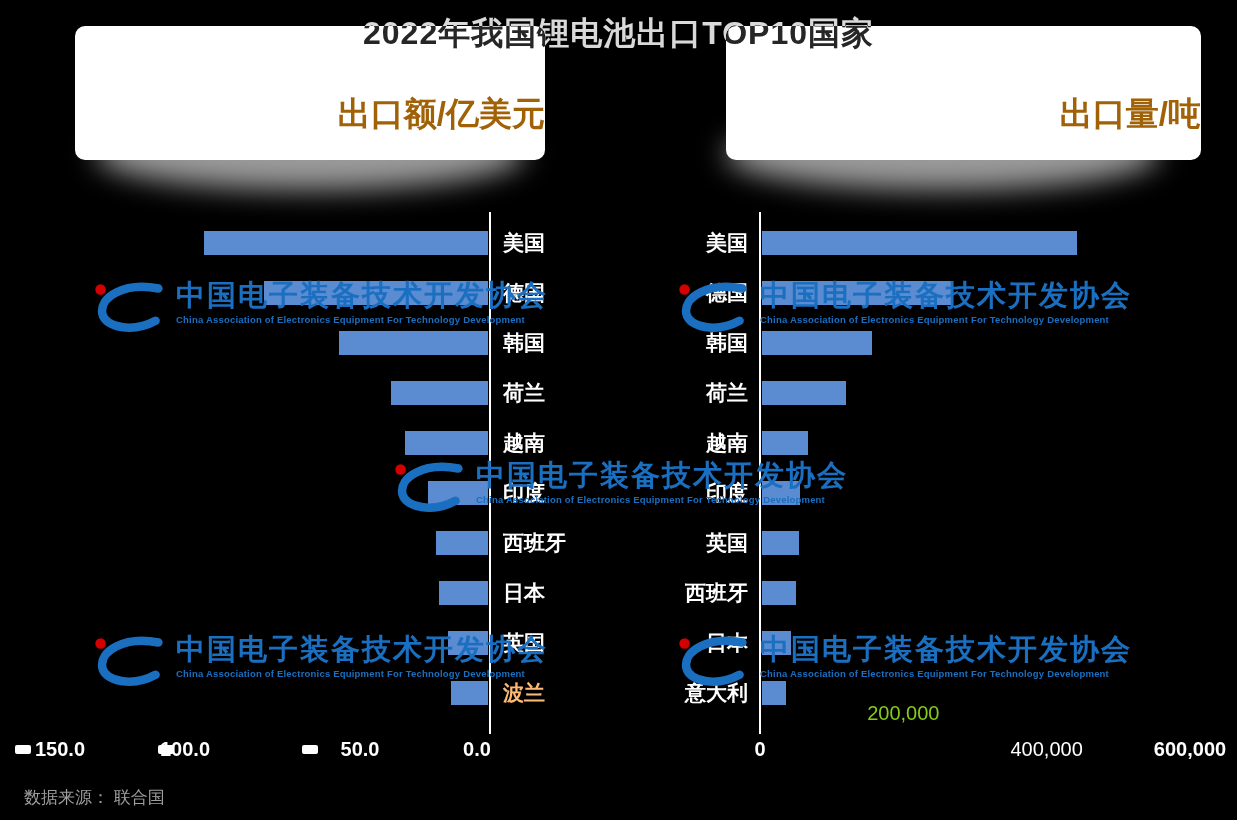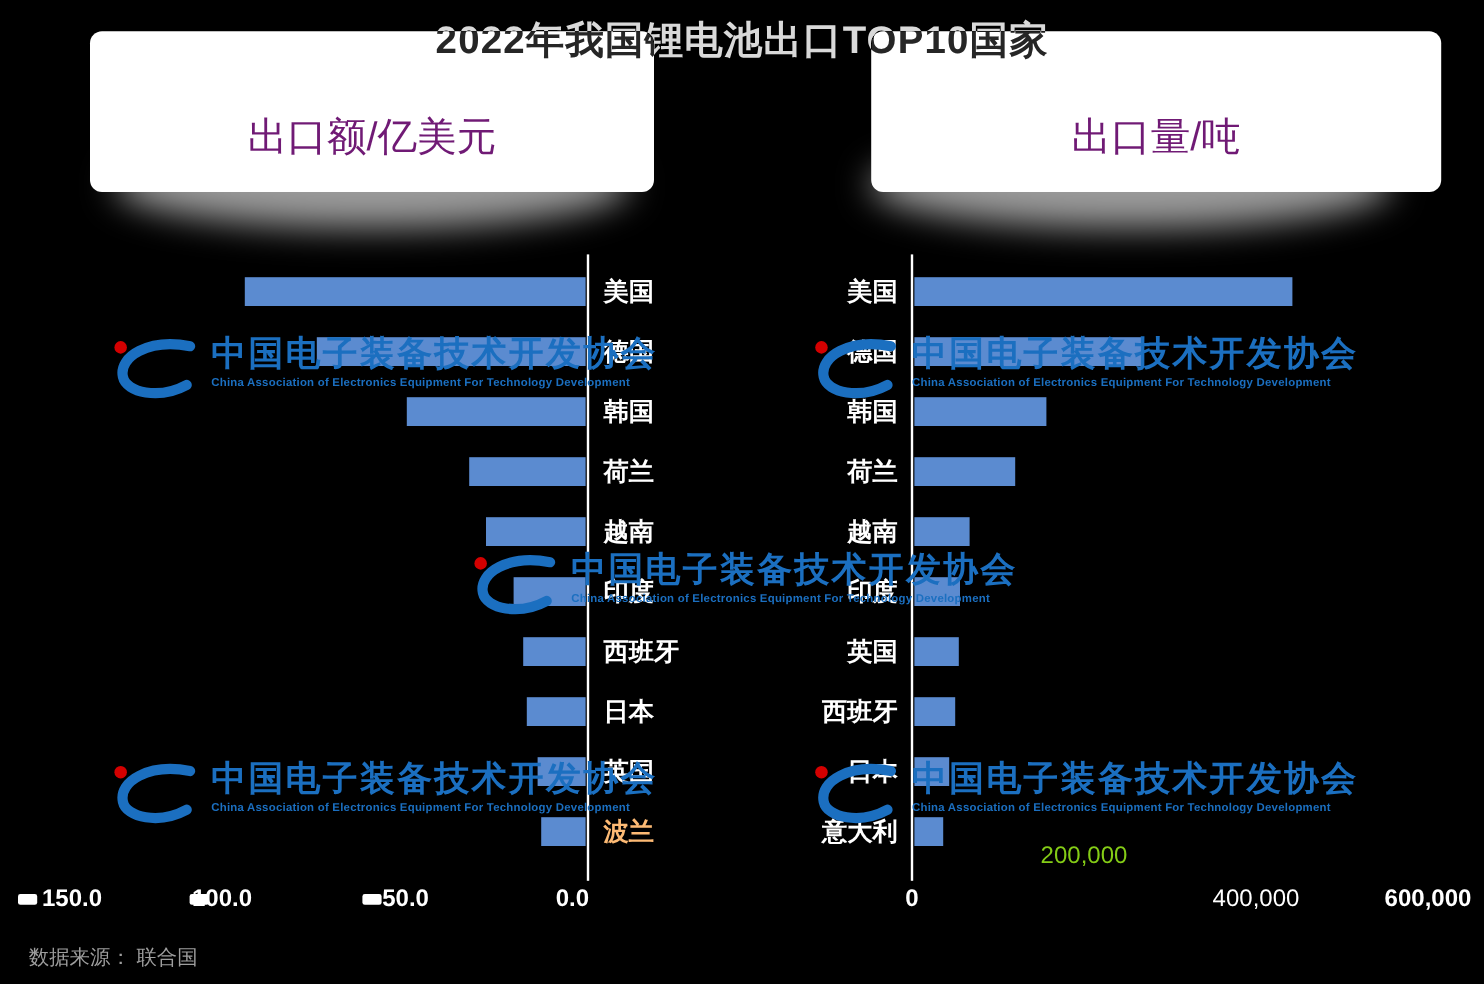--- a/index.html
+++ b/index.html
@@ -12,21 +12,21 @@
          mix-blend-mode:difference;z-index:6;}
 
   
   .hdr-shadow{position:absolute;top:118px;height:72px;border-radius:50%;
               background:#9a9a9a;filter:blur(14px);z-index:1;}
   .hs-left{left:95px;width:430px;}
   .hs-right{left:725px;width:435px;}
   .hdr-box{position:absolute;top:26px;height:134px;background:#fff;border-radius:10px;z-index:2;}
   .hb-left{left:75px;width:470px;}
   .hb-right{left:705px;width:475px;margin-left:21px;}
-  .hdr-text{margin-top:66px;text-align:center;font-size:33px;font-weight:normal;color:#701a75;}
+  .hdr-text{margin-top:66px;text-align:right;font-size:33px;font-weight:bold;color:#a16207;}
 
   .charts{position:absolute;left:0;top:0;width:100%;height:100%;z-index:2;}
 
   
   .wm{position:absolute;display:flex;align-items:flex-start;gap:10px;z-index:4;}
   .wm1{left:92px;top:280px;}
   .wm2{left:676px;top:280px;}
   .wm3{left:392px;top:460px;}
   .wm4{left:92px;top:634px;}
   .wm5{left:676px;top:634px;}
@@ -71,21 +71,21 @@
       <div style="position: absolute; left: 439px; top: 581px; width: 49px; height: 24px; background: rgb(91, 139, 208);"></div>
       <div style="position: absolute; left: 503px; top: 579px; width: 98px; text-align: left; color: rgb(255, 255, 255); font-weight: bold; font-size: 21px; white-space: nowrap;">日本</div>
       <div style="position: absolute; left: 448px; top: 631px; width: 40px; height: 24px; background: rgb(91, 139, 208);"></div>
       <div style="position: absolute; left: 503px; top: 629px; width: 98px; text-align: left; color: rgb(255, 255, 255); font-weight: bold; font-size: 21px; white-space: nowrap;">英国</div>
       <div style="position: absolute; left: 451px; top: 681px; width: 37px; height: 24px; background: rgb(91, 139, 208);"></div>
       <div style="position: absolute; left: 503px; top: 679px; width: 98px; text-align: left; color: #fdba74; font-weight: bold; font-size: 21px; white-space: nowrap;">波兰</div>
       <div style="position: absolute; left: 5px; top: 738px; width: 110px; text-align: center; color: rgb(255, 255, 255); font-weight: bold; font-size: 20px;">150.0</div>
       <div style="position: absolute; left: 15px; top: 745px; width: 16px; height: 9px; background: rgb(255, 255, 255); border-radius: 2px;"></div>
       <div style="position: absolute; left: 130px; top: 738px; width: 110px; text-align: center; color: rgb(255, 255, 255); font-weight: bold; font-size: 20px;">100.0</div>
       <div style="position: absolute; left: 158.333px; top: 745px; width: 16px; height: 9px; background: rgb(255, 255, 255); border-radius: 2px;"></div>
-      <div style="position: absolute; left: 283px; top: 738px; width: 110px; text-align: center; color: rgb(255, 255, 255); font-weight: bold; font-size: 20px;">50.0</div>
+      <div style="position: absolute; left: 305px; top: 738px; width: 110px; text-align: center; color: rgb(255, 255, 255); font-weight: bold; font-size: 20px;">50.0</div>
       <div style="position: absolute; left: 301.667px; top: 745px; width: 16px; height: 9px; background: rgb(255, 255, 255); border-radius: 2px;"></div>
       <div style="position: absolute; left: 422px; top: 738px; width: 110px; text-align: center; color: rgb(255, 255, 255); font-weight: bold; font-size: 20px;">0.0</div>
       <div style="position: absolute; left: 759px; top: 212px; width: 2px; height: 522px; background: rgb(255, 255, 255);"></div>
       <div style="position: absolute; left: 762px; top: 231px; width: 315px; height: 24px; background: rgb(91, 139, 208);"></div>
       <div style="position: absolute; left: 650px; top: 229px; width: 98px; text-align: right; color: rgb(255, 255, 255); font-weight: bold; font-size: 21px; white-space: nowrap;">美国</div>
       <div style="position: absolute; left: 762px; top: 281px; width: 190px; height: 24px; background: rgb(91, 139, 208);"></div>
       <div style="position: absolute; left: 650px; top: 279px; width: 98px; text-align: right; color: rgb(255, 255, 255); font-weight: bold; font-size: 21px; white-space: nowrap;">德国</div>
       <div style="position: absolute; left: 762px; top: 331px; width: 110px; height: 24px; background: rgb(91, 139, 208);"></div>
       <div style="position: absolute; left: 650px; top: 329px; width: 98px; text-align: right; color: rgb(255, 255, 255); font-weight: bold; font-size: 21px; white-space: nowrap;">韩国</div>
       <div style="position: absolute; left: 762px; top: 381px; width: 84px; height: 24px; background: rgb(91, 139, 208);"></div>

